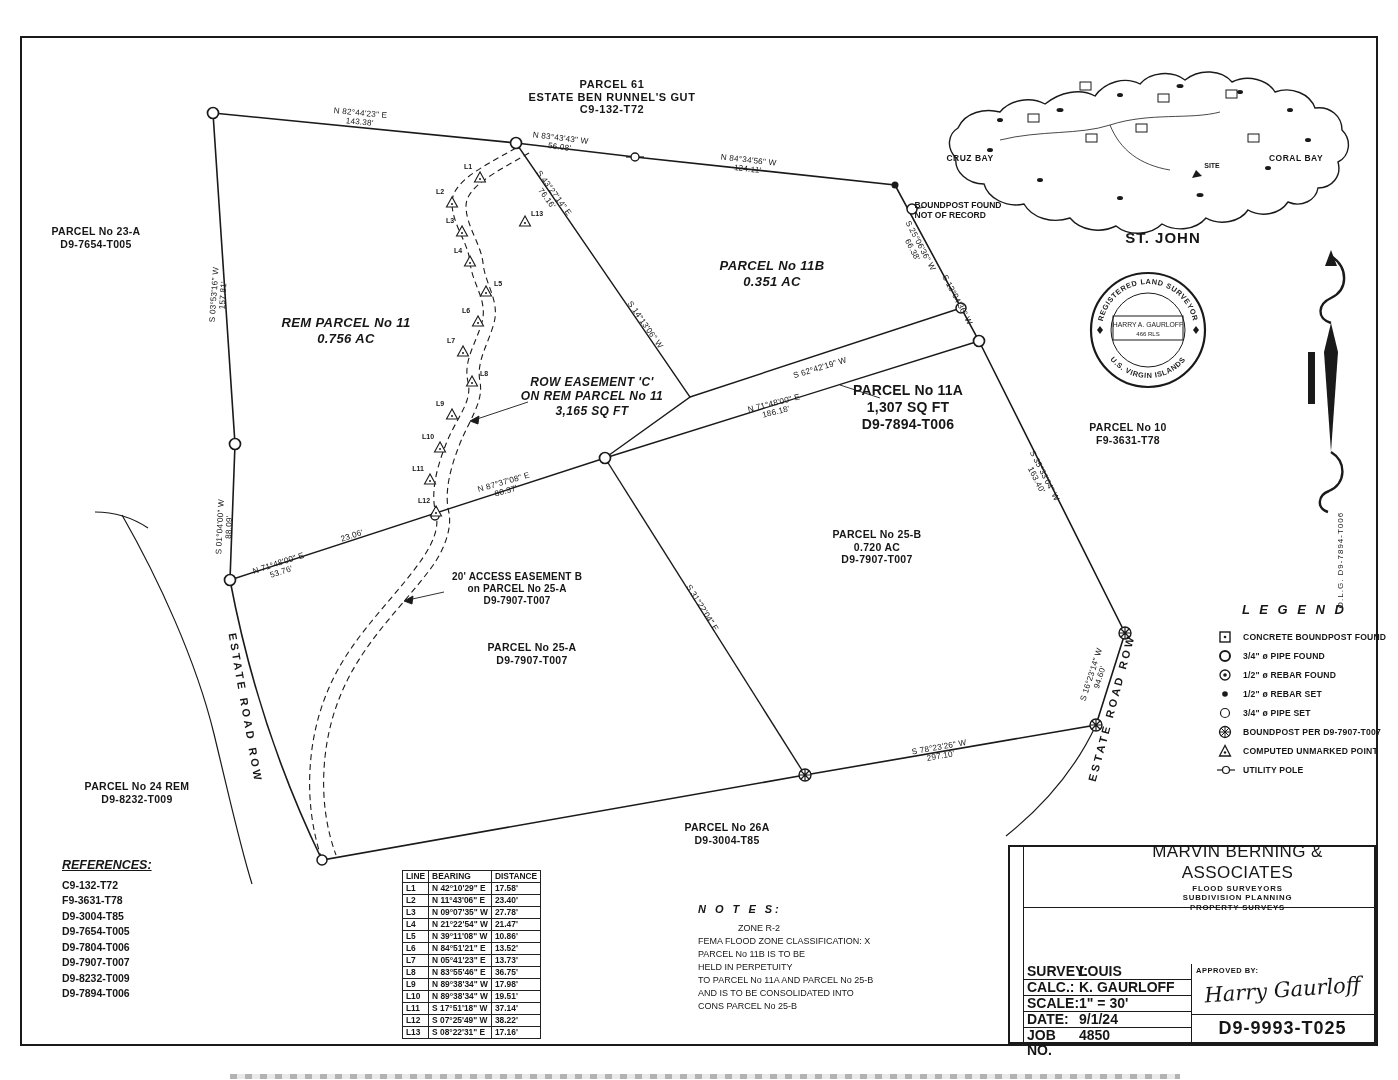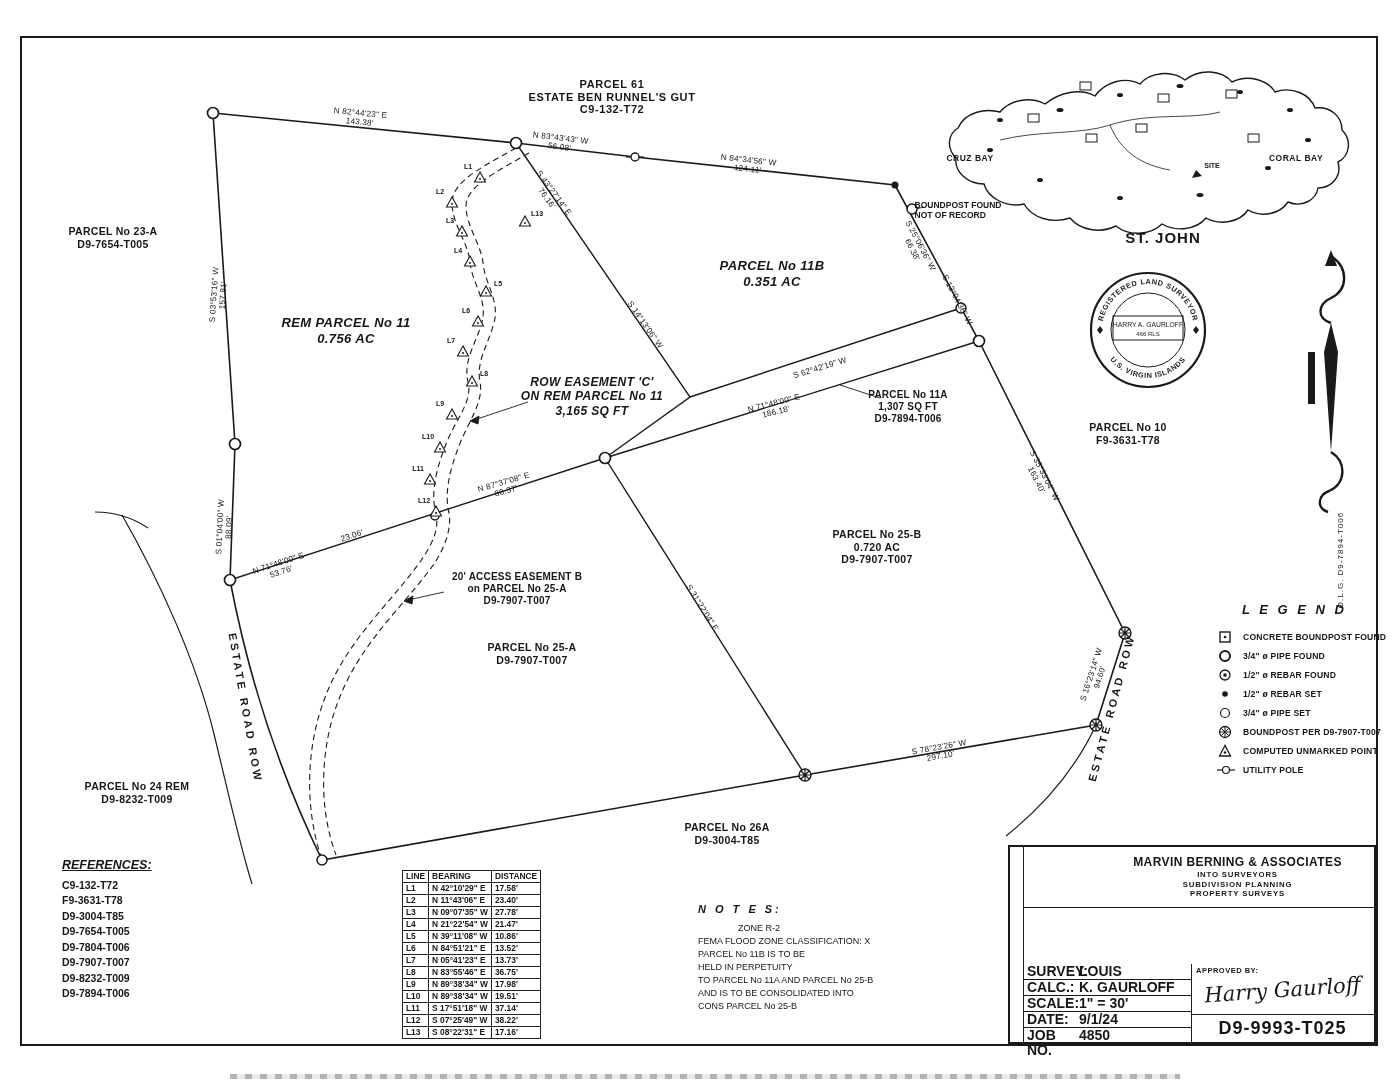--- a/index.html
+++ b/index.html
@@ -5,21 +5,21 @@
   html,body{margin:0;padding:0;background:#dcdcdc;}
   .sheet{position:relative;width:1398px;height:1080px;background:#ffffff;
          font-family:"Liberation Sans",sans-serif;color:#161616;overflow:hidden;}
   .frame{position:absolute;left:20px;top:36px;width:1354px;height:1006px;border:2px solid #1a1a1a;}
   svg.plat{position:absolute;left:0;top:0;}
   .lbl{position:absolute;white-space:nowrap;text-align:center;line-height:1.2;color:#161616;}
   .rot{transform:translate(-50%,-50%) rotate(var(--r,0deg));}
   .ctr{transform:translate(-50%,-50%);}
   .main-parcel{font-size:13px;font-weight:bold;font-style:italic;letter-spacing:.4px;}
   .sub-parcel{font-size:10.5px;font-weight:600;letter-spacing:.3px;}
-  .tiny-parcel{font-size:10px;font-weight:600;letter-spacing:.2px;}
+  .tiny-parcel{font-size:14px;font-weight:600;letter-spacing:.2px;}
   .hdr-parcel{font-size:11px;font-weight:600;letter-spacing:.6px;line-height:1.15;}
   .bear{font-size:8.2px;letter-spacing:.2px;font-weight:500;}
   .bear span{display:block;line-height:1.15;}
   .lpt{font-size:7px;font-weight:600;}
   .roadlbl{font-size:11px;font-weight:600;letter-spacing:3px;}
   .olg{font-size:8px;letter-spacing:1px;font-weight:500;}
   .insetlbl{font-size:8.5px;font-weight:600;letter-spacing:.5px;}
   table.lines{position:absolute;left:402px;top:870px;border-collapse:collapse;
               font-size:8.4px;background:#fff;}
   table.lines th,table.lines td{border:1px solid #222;padding:0 3px;height:11px;
@@ -34,21 +34,21 @@
   .notes{position:absolute;left:698px;top:903px;width:235px;font-size:9px;line-height:13px;font-weight:500;}
   .notes-title{text-align:left;font-size:11px;font-weight:bold;font-style:italic;
                letter-spacing:3px;margin-bottom:6px;}
   .tblock{position:absolute;left:1008px;top:845px;width:368px;height:199px;
           border:2px solid #1a1a1a;box-sizing:border-box;background:#fff;}
   .tb-strip{position:absolute;left:0;top:0;bottom:0;width:13px;border-right:1.5px solid #1a1a1a;}
   .tb-band1{position:absolute;left:13px;right:0;top:0;height:60px;border-bottom:1.5px solid #1a1a1a;
             display:flex;align-items:center;}
   .tb-logo{width:78px;height:56px;flex:0 0 auto;}
   .tb-co{flex:1;text-align:center;line-height:1.25;}
-  .tb-co .co-name{font-size:12px;font-weight:bold;letter-spacing:.4px;}
+  .tb-co .co-name{font-size:17px;font-weight:normal;letter-spacing:.4px;}
   .tb-co .co-sub{font-size:7.8px;font-weight:600;letter-spacing:.8px;}
   .tb-band2{position:absolute;left:13px;right:0;top:60px;height:57px;border-bottom:1.5px solid #1a1a1a;
             text-align:center;padding-top:3px;box-sizing:border-box;line-height:1.18;}
   .tb-band2 .p1{font-size:9.3px;font-weight:bold;}
   .tb-band2 .p2{font-size:10px;font-weight:bold;letter-spacing:.3px;}
   .tb-band2 .p3{font-size:8px;font-weight:600;}
   .tb-band3{position:absolute;left:13px;right:0;top:117px;bottom:0;}
   .tb-col{position:absolute;left:0;top:0;bottom:0;width:168px;border-right:1.5px solid #1a1a1a;}
   .tb-row{height:15.9px;line-height:15.9px;border-bottom:1px solid #1a1a1a;font-size:14px;
           display:flex;padding:0 4px;box-sizing:border-box;}
@@ -239,21 +239,21 @@
       <rect x="27" y="27" width="18" height="4" fill="#1a1a1a"></rect>
       <path d="M36,31 L20,50 M36,31 L52,50 M36,31 L36,50" fill="none" stroke-width="1.6"></path>
     </g>
   </svg>
 
   <div class="lbl ctr hdr-parcel" style="left:612px;top:97px">
     <div>PARCEL 61</div>
     <div>ESTATE BEN RUNNEL'S GUT</div>
     <div>C9-132-T72</div>
   </div>
-  <div class="lbl ctr sub-parcel" style="left:113px;top:238px">
+  <div class="lbl ctr sub-parcel" style="left:96px;top:238px">
     <div>PARCEL No 23-A</div>
       <div>D9-7654-T005</div>
   </div>
   <div class="lbl ctr main-parcel" style="left:346px;top:331px">
     <div>REM PARCEL No 11</div>
       <div>0.756 AC</div>
   </div>
   <div class="lbl ctr main-parcel" style="left:772px;top:274px">
     <div>PARCEL No 11B</div>
       <div>0.351 AC</div>
@@ -544,21 +544,21 @@
     <div>AND IS TO BE CONSOLIDATED INTO</div>
     <div>CONS PARCEL No 25-B</div>
   </div>
 
   <div class="tblock">
     <div class="tb-strip"></div>
     <div class="tb-band1">
       <div class="tb-logo"></div>
       <div class="tb-co">
         <div class="co-name">MARVIN BERNING &amp; ASSOCIATES</div>
-        <div class="co-sub">INTO SURVEYORS</div>
+        <div class="co-sub">FLOOD SURVEYORS</div>
         <div class="co-sub">SUBDIVISION PLANNING</div>
         <div class="co-sub">PROPERTY SURVEYS</div>
       </div>
     </div>
     <div class="tb-band3">
       <div class="tb-col">
         <div class="tb-row">
             <span class="k">SURVEY:</span>
             <span class="v">LOUIS</span>
           </div>

